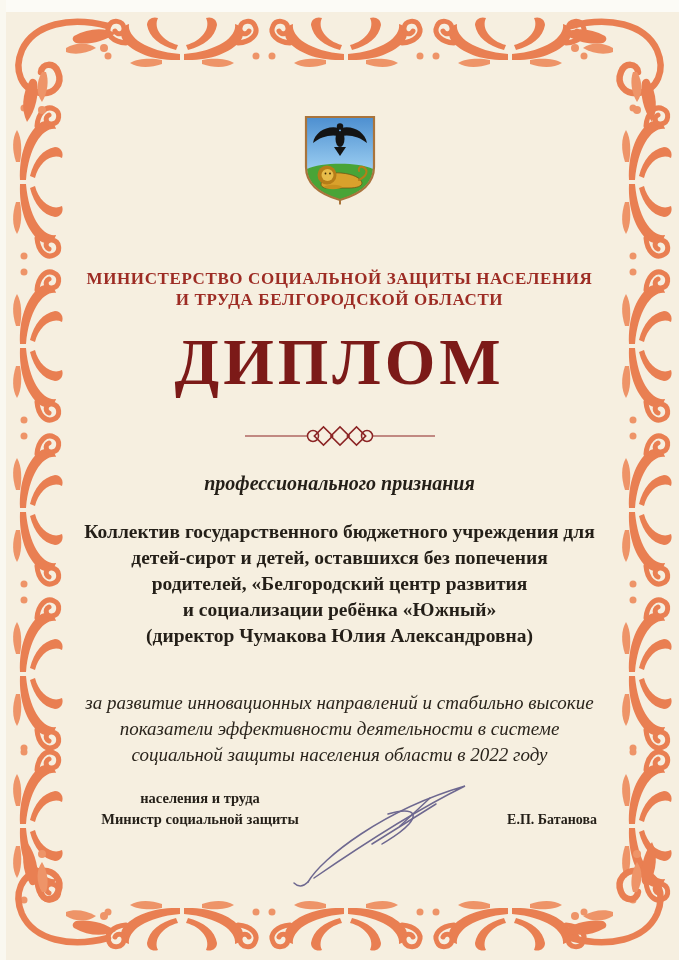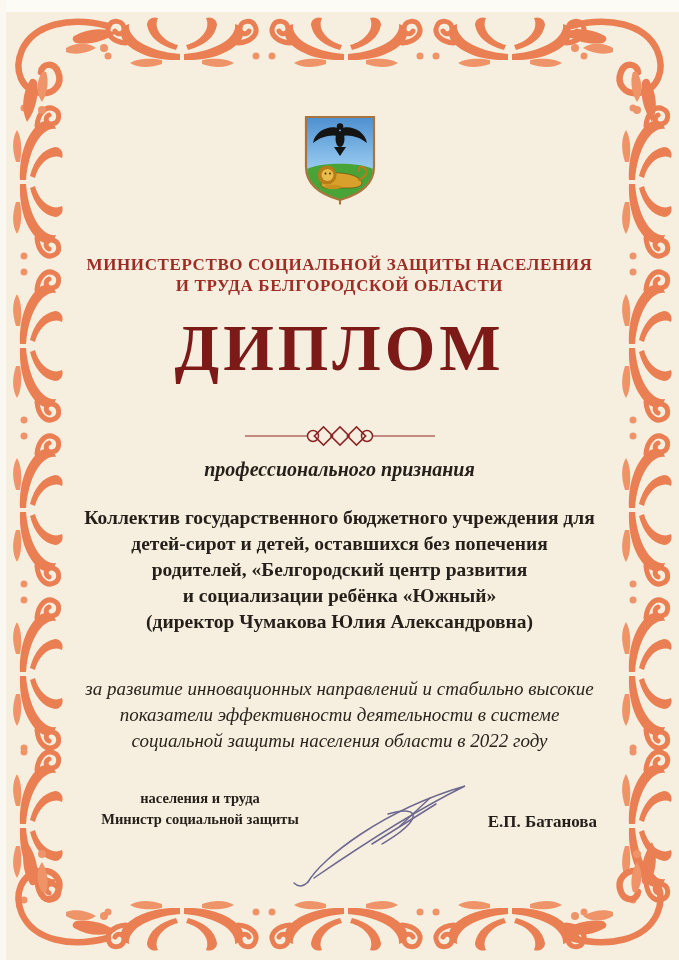--- a/index.html
+++ b/index.html
@@ -5,21 +5,21 @@
   html,body { margin:0; padding:0; width:679px; height:960px; background:#ffffff; }
   .page {
     position:relative; width:679px; height:960px;
     background:#f6efe0; overflow:hidden;
     font-family:"Liberation Serif","DejaVu Serif",serif;
     color:#2a241c;
   }
   .scan-top  { position:absolute; top:0; left:0; right:0; height:12px; background:#fcfbf6; }
   .scan-left { position:absolute; top:0; left:0; bottom:0; width:6px; background:#faf8f0; }
   .border-svg { position:absolute; left:0; top:0; }
-  .abs-center { position:absolute; left:0; width:100%; text-align:center; }
+  .abs-center { position:absolute; left:0; width:100%; text-align:center;margin-top:14px; }
 
   .ministry {
     top:254px; font-weight:bold; font-size:17px; line-height:21px;
     color:#9d2c24; letter-spacing:0.6px;
   }
   .title {
     top:316px; font-weight:bold; font-size:65px; line-height:1;
     color:#7c1a18; letter-spacing:4px;
   }
   .divider-wrap { position:absolute; top:424px; left:50%; margin-left:-95px; }
@@ -32,21 +32,21 @@
   }
   .reason {
     top:676px; font-style:italic; font-size:19px; line-height:26px; color:#2a241c;
   }
   .minister-label {
     position:absolute; left:84px; top:788px; width:232px; text-align:center;
     font-weight:bold; font-size:14.5px; line-height:21px; color:#241f18;
   }
   .signer-name {
     position:absolute; right:82px; top:812px;
-    font-weight:bold; font-size:17px; color:#241f18;
+    font-weight:bold; font-size:14px; color:#241f18;
   }
   .signature-svg { position:absolute; left:288px; top:768px; }
   .footer {
     top:884px; font-style:italic; font-size:13px; color:#3a342c;
   }
   .coat { position:absolute; left:301px; top:112px; }
 </style>
 </head>
 <body>
 

